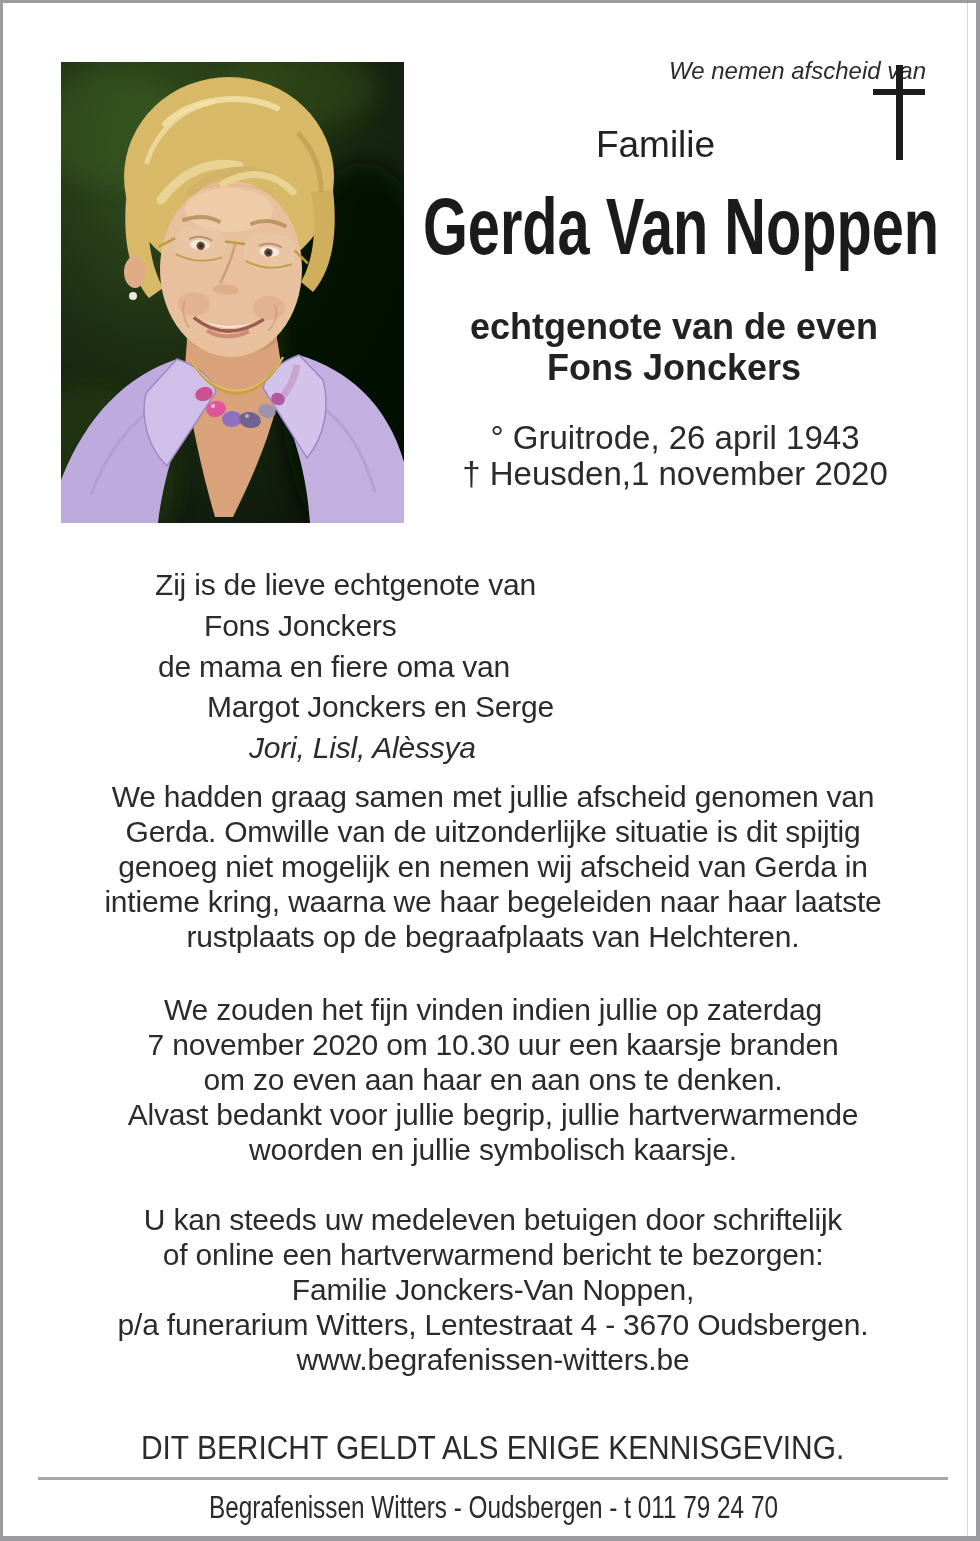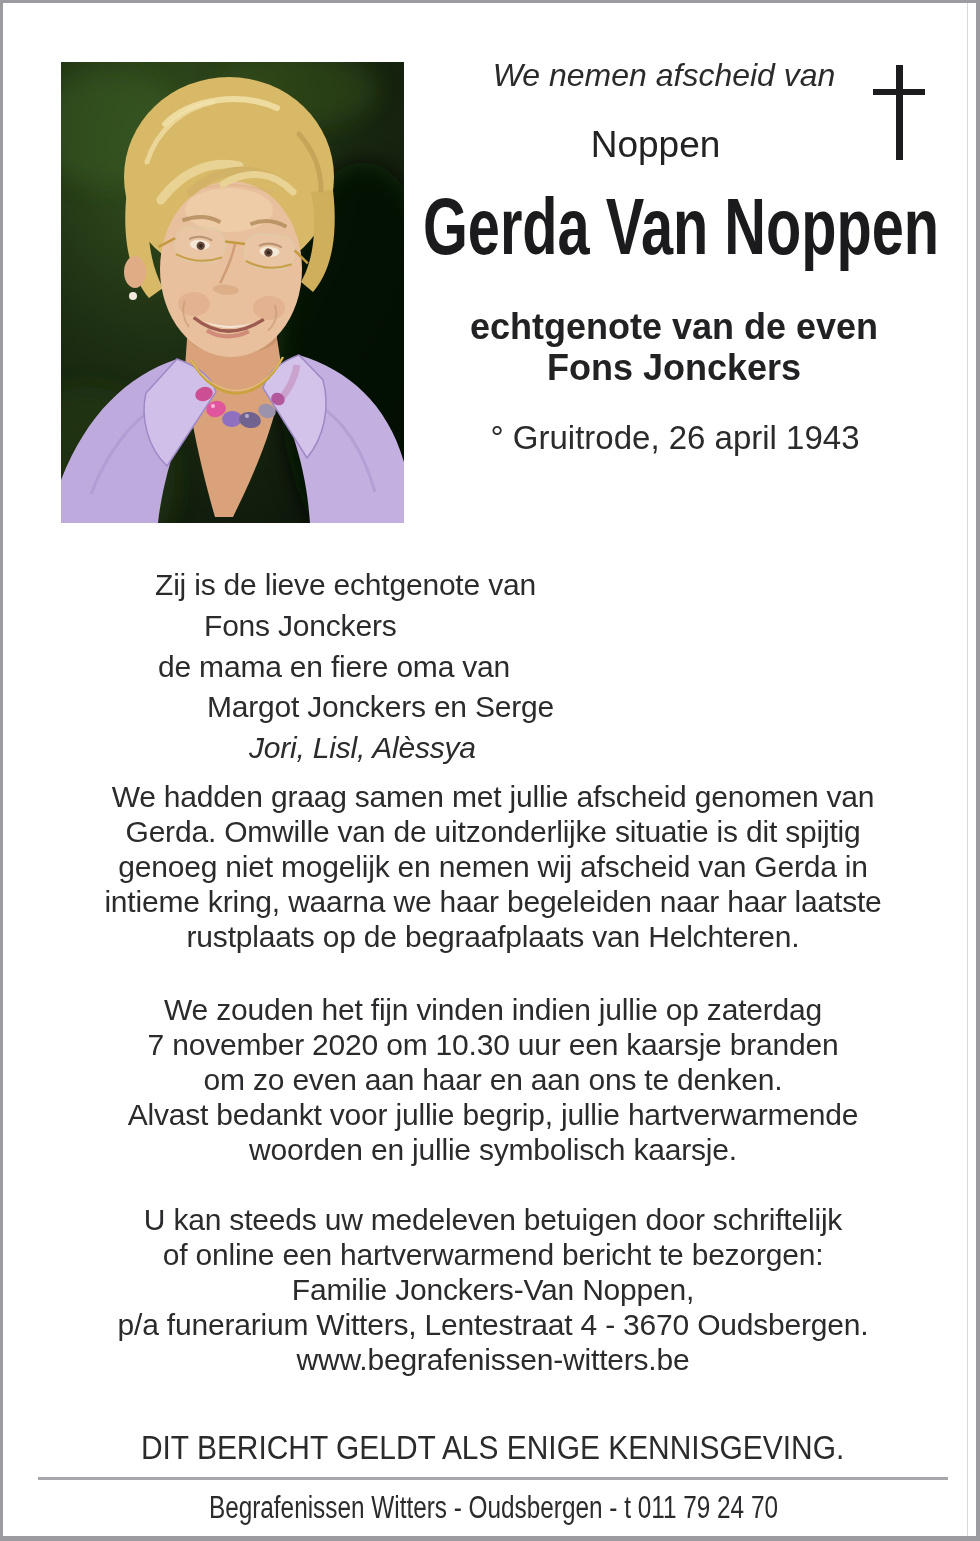--- a/index.html
+++ b/index.html
@@ -13,21 +13,21 @@
   .page{position:relative;width:980px;height:1541px;background:#9b9ba0;overflow:hidden;}
   .card{position:absolute;left:3px;top:3px;right:4px;bottom:5px;background:#ffffff;}
   .edge-inner-right{position:absolute;top:0;bottom:0;right:8px;width:1px;background:#d9d9dd;}
   .abs{position:absolute;}
 
   
   .photo{position:absolute;left:58px;top:59px;width:343px;height:461px;}
   .photo svg{display:block;}
 
   
-  .intro{left:399px;top:54px;width:524px;text-align:center;font-size:32px;font-style:italic;color:#2b2b2d;}
+  .intro{left:399px;top:54px;width:524px;text-align:right;font-size:24px;font-style:italic;color:#2b2b2d;}
   .salutation{left:380px;top:122px;width:545px;text-align:center;font-size:37px;line-height:1.1;}
   .name-wrap{left:420px;top:184px;width:560px;white-space:nowrap;}
   .name{display:inline-block;font-size:79px;font-weight:bold;line-height:1;
         transform:scaleX(0.73);transform-origin:0 50%;color:#1b1b1d;}
   .relation{left:400px;top:303px;width:542px;text-align:center;font-size:36px;font-weight:bold;line-height:41px;}
   .dates{left:400px;top:417px;width:544px;text-align:center;font-size:33px;line-height:36px;color:#2b2b2d;}
 
   
   .cross{left:870px;top:62px;width:52px;height:95px;}
   .cross .v{position:absolute;left:23px;top:0;width:7px;height:95px;background:#1c1c1e;}
@@ -170,33 +170,34 @@
       </svg>
     </div>
 
     <div class="abs intro">We nemen afscheid van</div>
 
     <div class="abs cross">
       <span class="v"></span>
       <span class="h"></span>
     </div>
 
-    <div class="abs salutation">Noppen</div>
+    <div class="abs salutation">Familie</div>
 
     <div class="abs name-wrap">
       <span class="name">Gerda Van Noppen</span>
     </div>
 
     <div class="abs relation">
       <div>echtgenote van de even</div>
       <div>Fons Jonckers</div>
     </div>
 
     <div class="abs dates">
       <div>° Gruitrode, 26 april 1943</div>
+      <div>† Heusden,1 november 2020</div>
     </div>
 
     <div class="abs family">
         <div class="fline">Zij is de lieve echtgenote van</div>
         <div class="fline">Fons Jonckers</div>
         <div class="fline">de mama en fiere oma van</div>
         <div class="fline">Margot Jonckers en Serge</div>
         <div class="fline">Jori, Lisl, Alèssya</div>
       </div>
 

